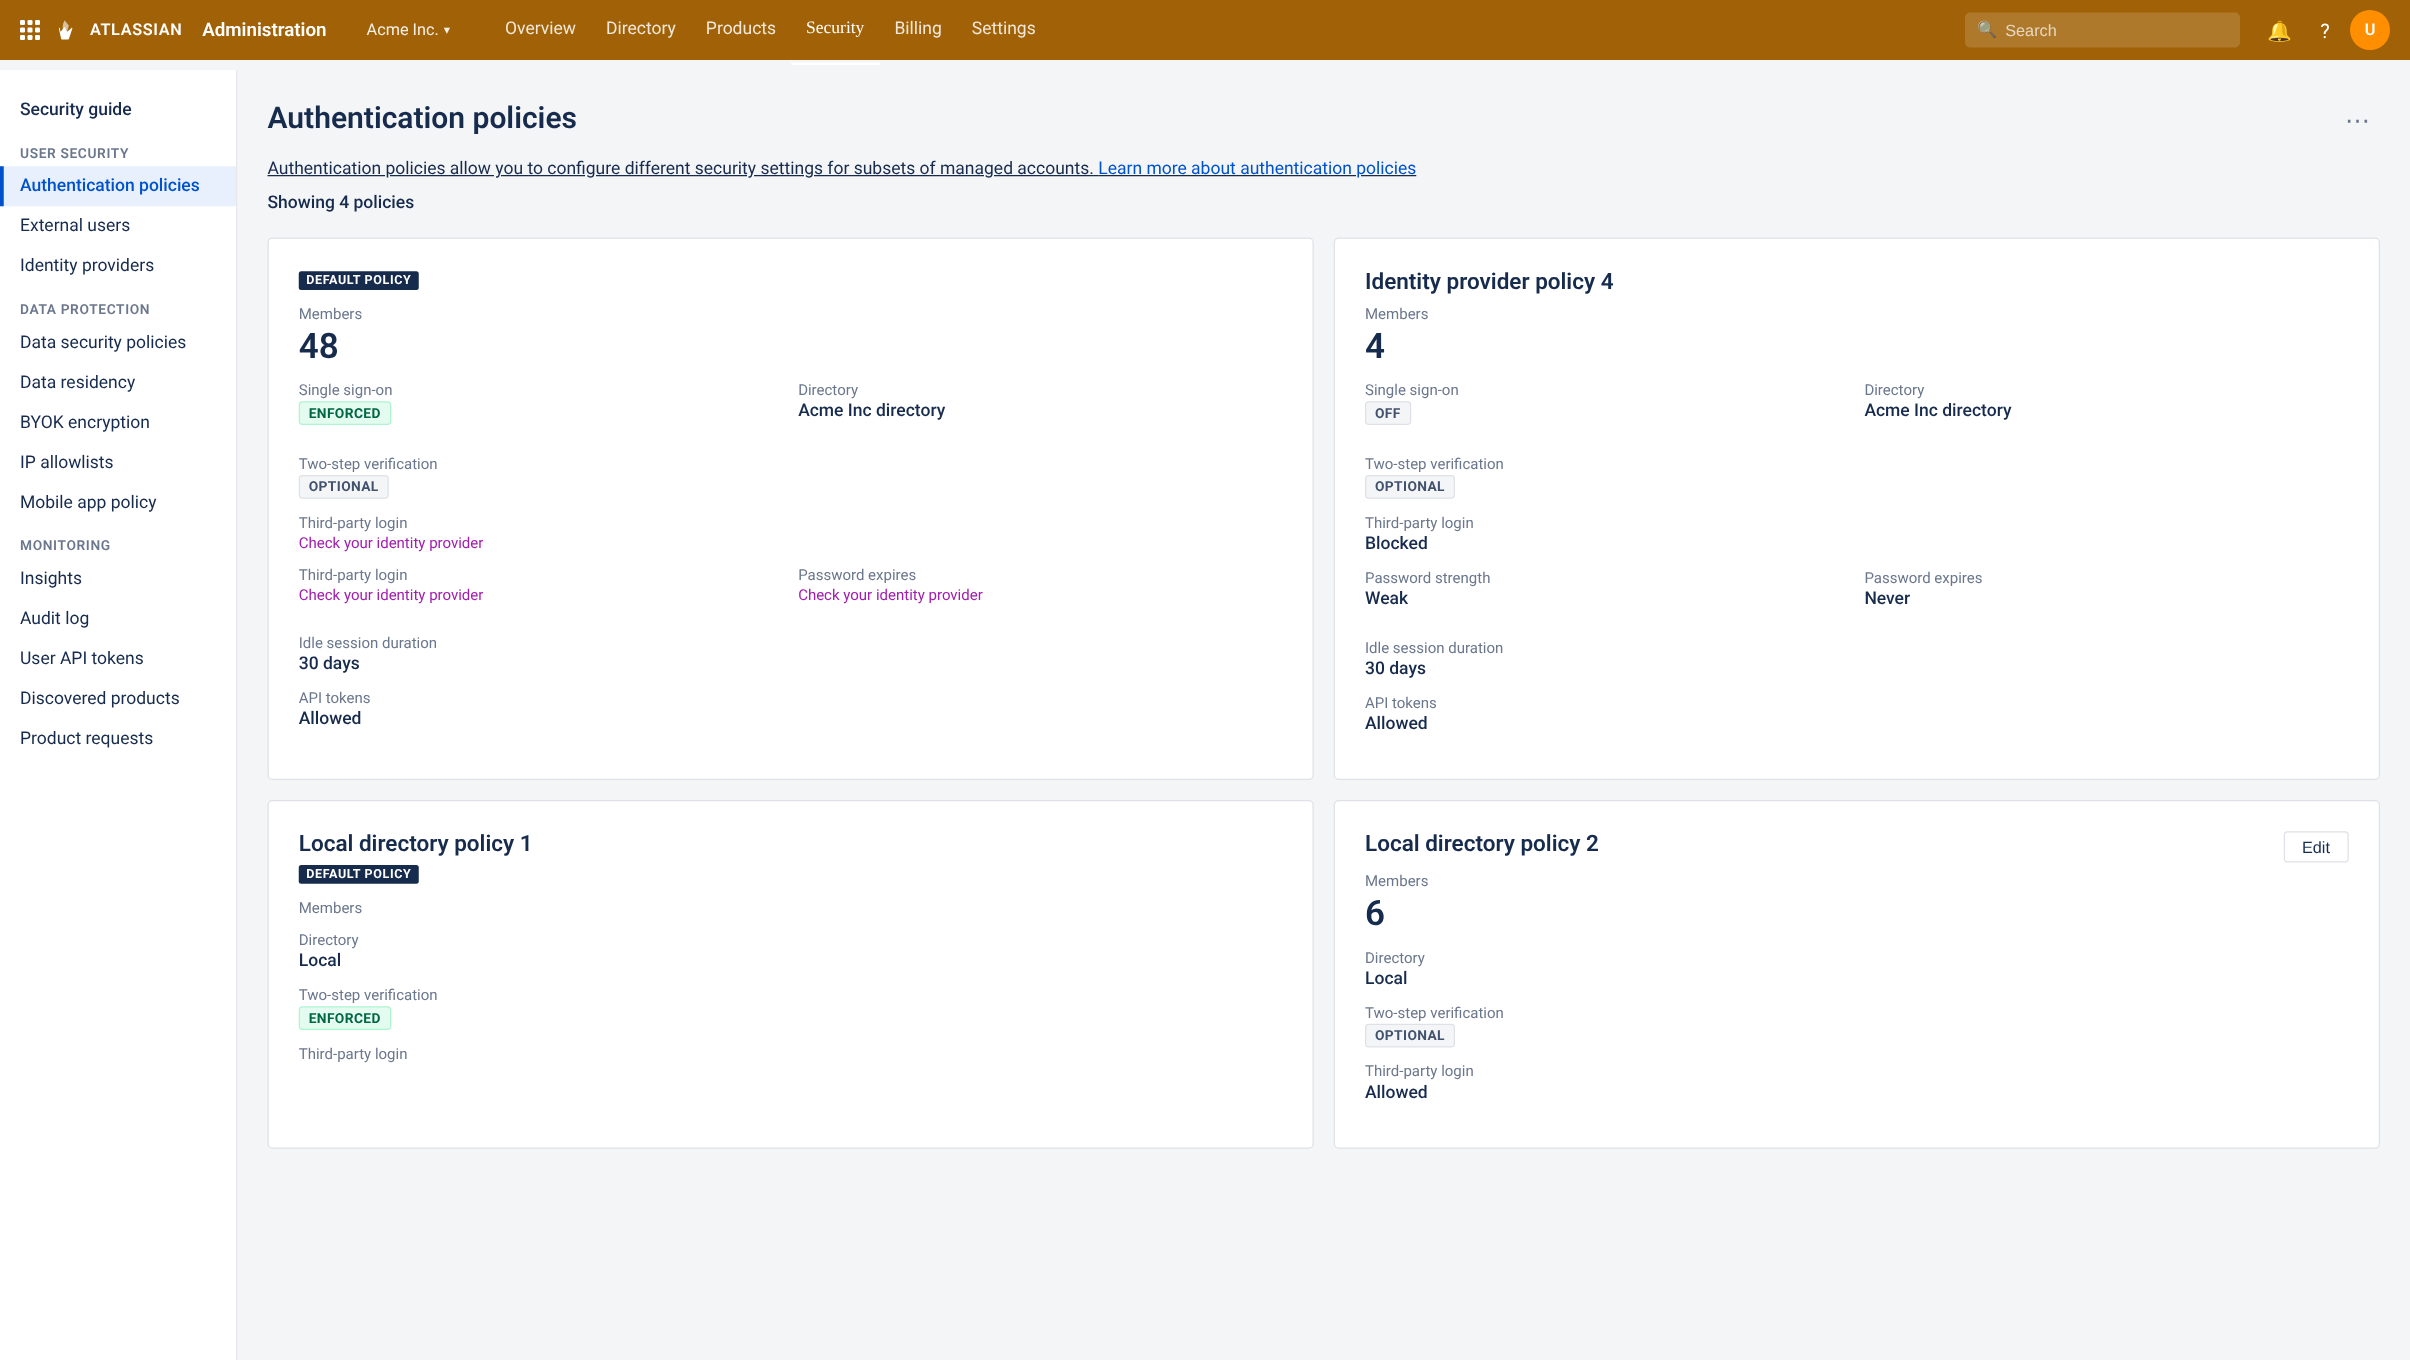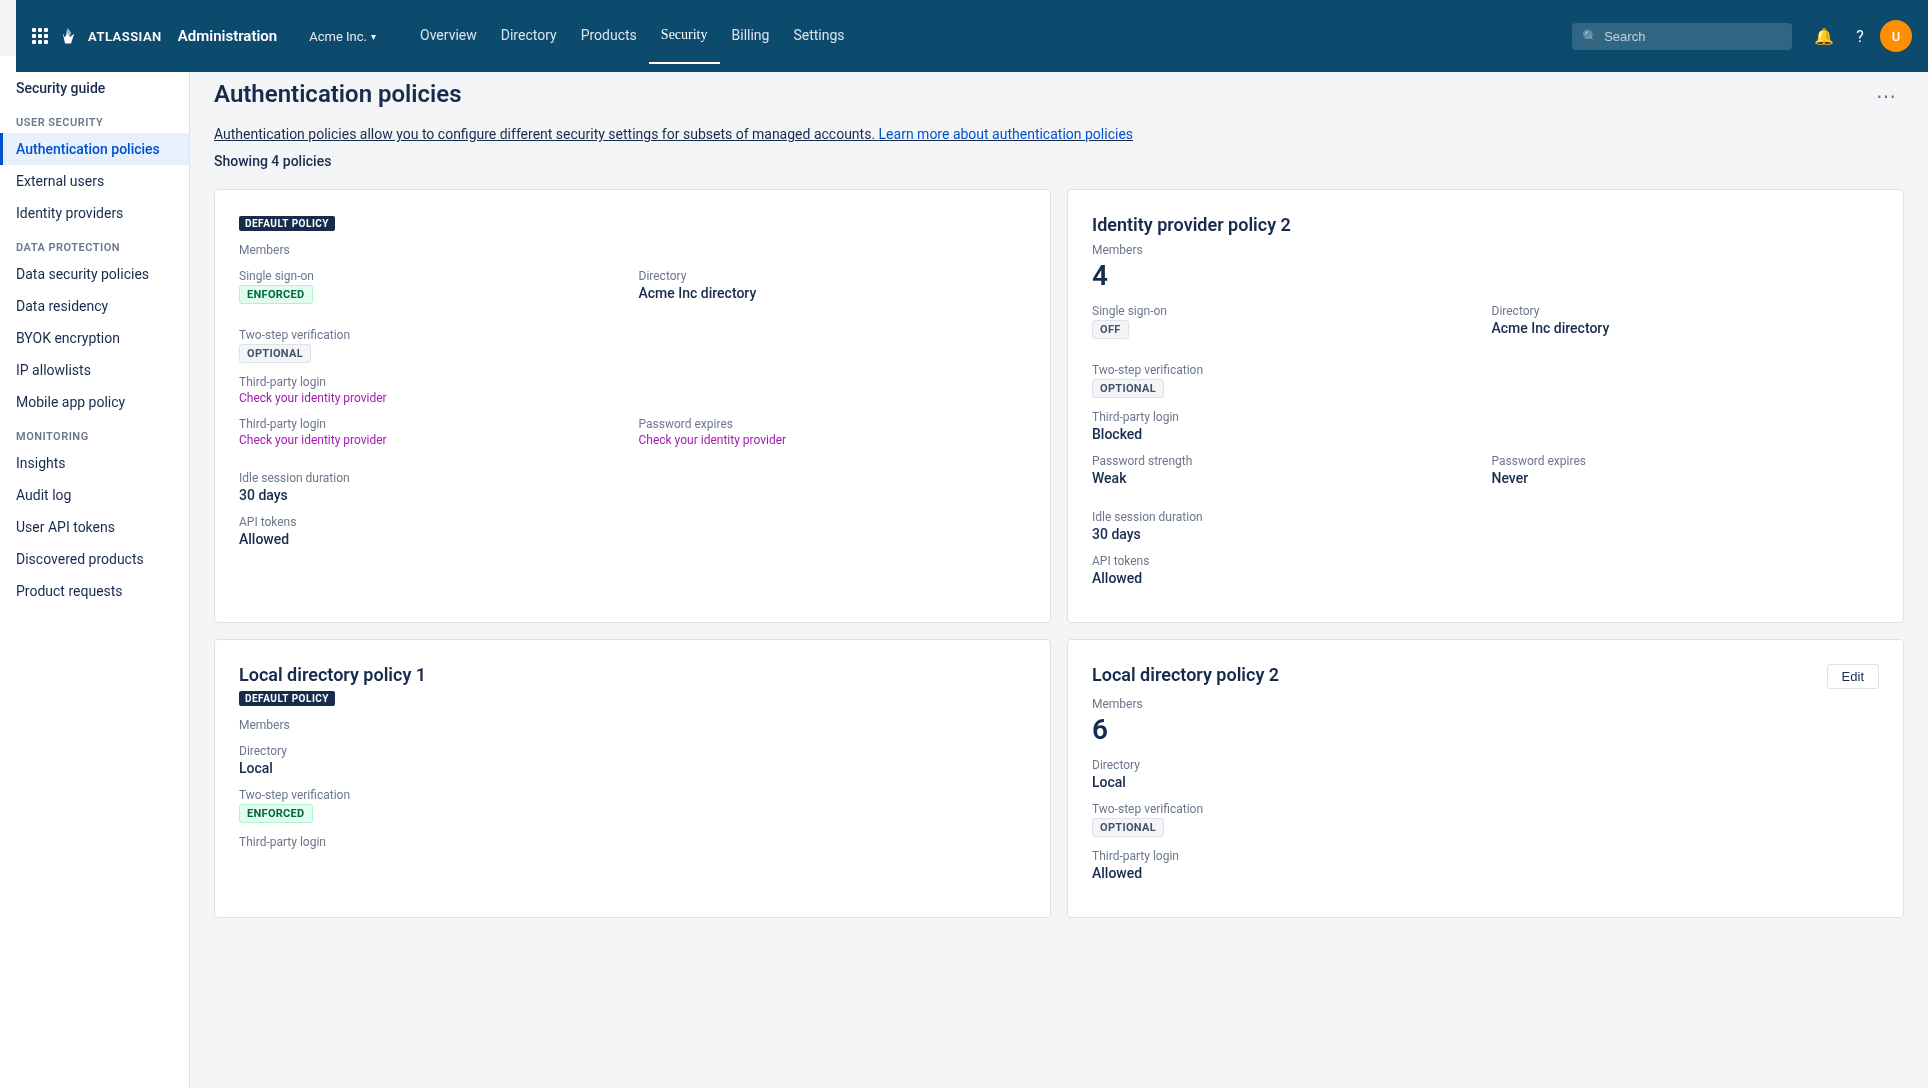--- a/index.html
+++ b/index.html
@@ -1,22 +1,22 @@
 <!DOCTYPE html>
 <html><head>
   <meta charset="utf-8">
   <style>
     * { box-sizing: border-box; margin: 0; padding: 0; }
     body { font-family: -apple-system, BlinkMacSystemFont, "Segoe UI", Roboto, sans-serif; font-size: 14px; color: #172b4d; background: #f4f5f7; }
 
     
     .topnav {
-      display: flex; align-items: center; height: 72px;
-      background: #0c4a6e; color: white; padding: 0 16px; gap: 16px;
-      position: fixed; top: 0; left: 0; right: 0; z-index: 100; margin-left: 16px;
+      display: flex; align-items: center; height: 48px;
+      background: #a16207; color: white; padding: 0 16px; gap: 16px;
+      position: fixed; top: 0; left: 0; right: 0; z-index: 100;
     }
     .topnav-logo { display: flex; align-items: center; gap: 8px; color: white; font-weight: 700; font-size: 15px; }
     .topnav-logo-text { font-size: 13px; font-weight: 600; letter-spacing: 0.5px; }
     .topnav-brand { font-size: 15px; font-weight: 600; color: white; margin-right: 8px; }
     .topnav-org { display: flex; align-items: center; gap: 4px; color: rgba(255,255,255,0.9); font-size: 13px; cursor: pointer; padding: 4px 8px; border-radius: 3px; }
     .topnav-nav { display: flex; align-items: center; gap: 0; margin-left: 8px; }
     .topnav-nav-item { color: rgba(255,255,255,0.85); text-decoration: none; padding: 0 12px; height: 56px; display: flex; align-items: center; font-size: 14px; cursor: pointer; border-bottom: 2px solid transparent; }
     .topnav-nav-item.active { color: white; border-bottom: 2px solid white; font-family: Liberation Serif, serif; }
     .topnav-spacer { flex: 1; }
     .topnav-search { display: flex; align-items: center; background: rgba(255,255,255,0.15); border-radius: 4px; padding: 6px 10px; gap: 6px; width: 220px; cursor: text; }
@@ -151,20 +151,21 @@
     </p>
     <div class="showing-label">Showing 4 policies</div>
 
     <div class="policies-grid">
 
       <div class="policy-card">
         <div class="default-badge">DEFAULT POLICY</div>
 
         <div class="field-group">
           <div class="field-label">Members</div>
+          <div class="field-value large">48</div>
         </div>
 
         <div class="field-grid">
           <div class="field-group">
             <div class="field-label">Single sign-on</div>
             <span class="badge badge-enforced">ENFORCED</span>
           </div>
           <div class="field-group">
             <div class="field-label">Directory</div>
             <div class="field-value">Acme Inc directory</div>
@@ -198,21 +199,21 @@
         </div>
 
         <div class="field-group">
           <div class="field-label">API tokens</div>
           <div class="field-value">Allowed</div>
         </div>
       </div>
 
       <div class="policy-card">
         <div class="policy-card-header">
-          <span class="policy-name">Identity provider policy 2</span>
+          <span class="policy-name">Identity provider policy 4</span>
         </div>
 
         <div class="field-group" style="margin-top:8px;">
           <div class="field-label">Members</div>
           <div class="field-value large">4</div>
         </div>
 
         <div class="field-grid">
           <div class="field-group">
             <div class="field-label">Single sign-on</div>

